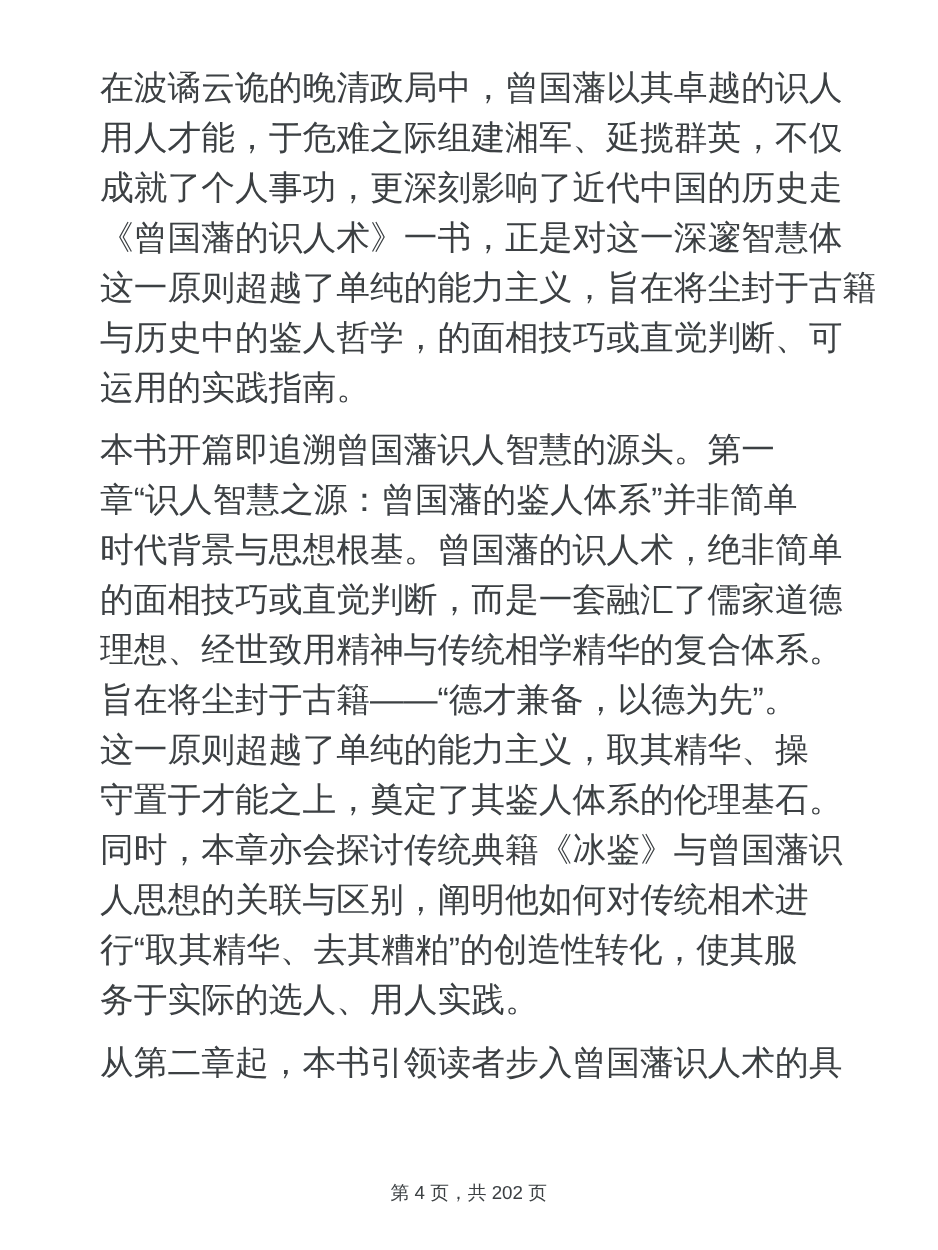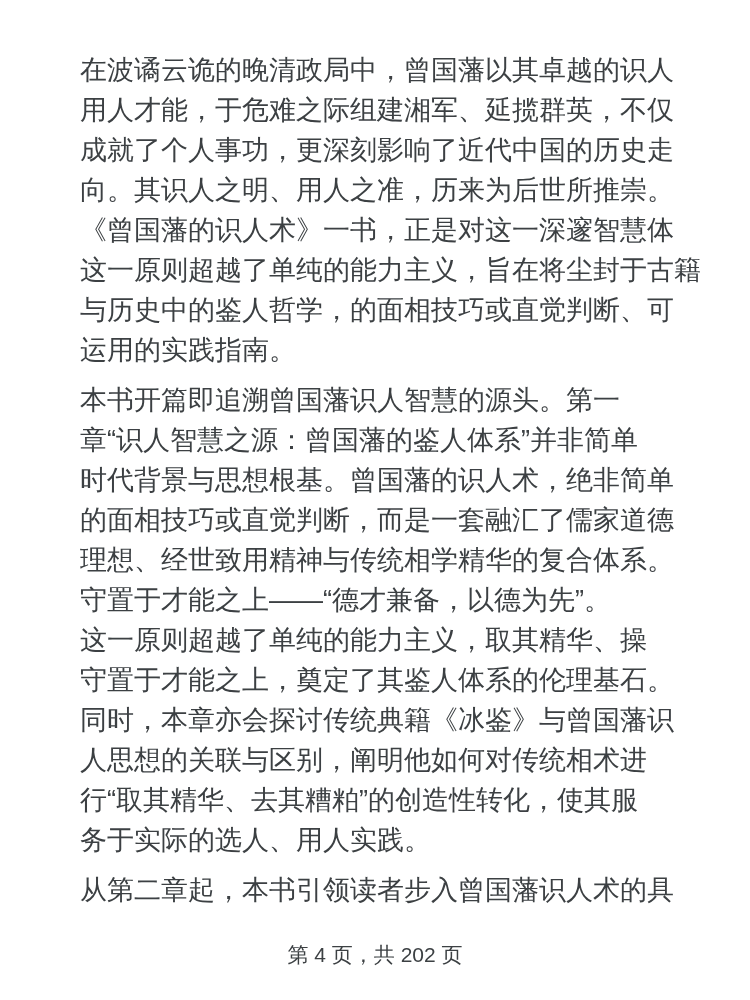--- a/index.html
+++ b/index.html
@@ -34,50 +34,49 @@
     line-height: 40px;
     white-space: pre;
     overflow: visible;
   }
   .footer {
     position: absolute;
     left: 0;
     right: 0;
     top: 946px;
     text-align: center;
-    font-size: 21px;
+    font-size: 15px;
     line-height: 18px;
     white-space: pre;
   }
 </style>
 </head>
 <body>
 
 <div class="page" style="background: rgb(255, 255, 255); color: rgb(60, 64, 67);">
 
   <div class="content">
 
     <div class="paragraph">
       <div class="line">在波谲云诡的晚清政局中，曾国藩以其卓越的识人</div>
       <div class="line">用人才能，于危难之际组建湘军、延揽群英，不仅</div>
       <div class="line">成就了个人事功，更深刻影响了近代中国的历史走</div>
-      <div class="line">向。其识人之明、用人之准，历来为后世所推崇。</div>
       <div class="line">《曾国藩的识人术》一书，正是对这一深邃智慧体</div>
       <div class="line">这一原则超越了单纯的能力主义，旨在将尘封于古籍</div>
       <div class="line">与历史中的鉴人哲学，的面相技巧或直觉判断、可</div>
       <div class="line">运用的实践指南。</div>
     </div>
 
     <div class="paragraph">
       <div class="line">本书开篇即追溯曾国藩识人智慧的源头。第一</div>
       <div class="line">章“识人智慧之源：曾国藩的鉴人体系”并非简单</div>
       <div class="line">时代背景与思想根基。曾国藩的识人术，绝非简单</div>
       <div class="line">的面相技巧或直觉判断，而是一套融汇了儒家道德</div>
       <div class="line">理想、经世致用精神与传统相学精华的复合体系。</div>
-      <div class="line">守置于才能之上——“德才兼备，以德为先”。</div>
+      <div class="line">旨在将尘封于古籍——“德才兼备，以德为先”。</div>
       <div class="line">这一原则超越了单纯的能力主义，取其精华、操</div>
       <div class="line">守置于才能之上，奠定了其鉴人体系的伦理基石。</div>
       <div class="line">同时，本章亦会探讨传统典籍《冰鉴》与曾国藩识</div>
       <div class="line">人思想的关联与区别，阐明他如何对传统相术进</div>
       <div class="line">行“取其精华、去其糟粕”的创造性转化，使其服</div>
       <div class="line">务于实际的选人、用人实践。</div>
     </div>
 
     <div class="paragraph">
       <div class="line">从第二章起，本书引领读者步入曾国藩识人术的具</div>

